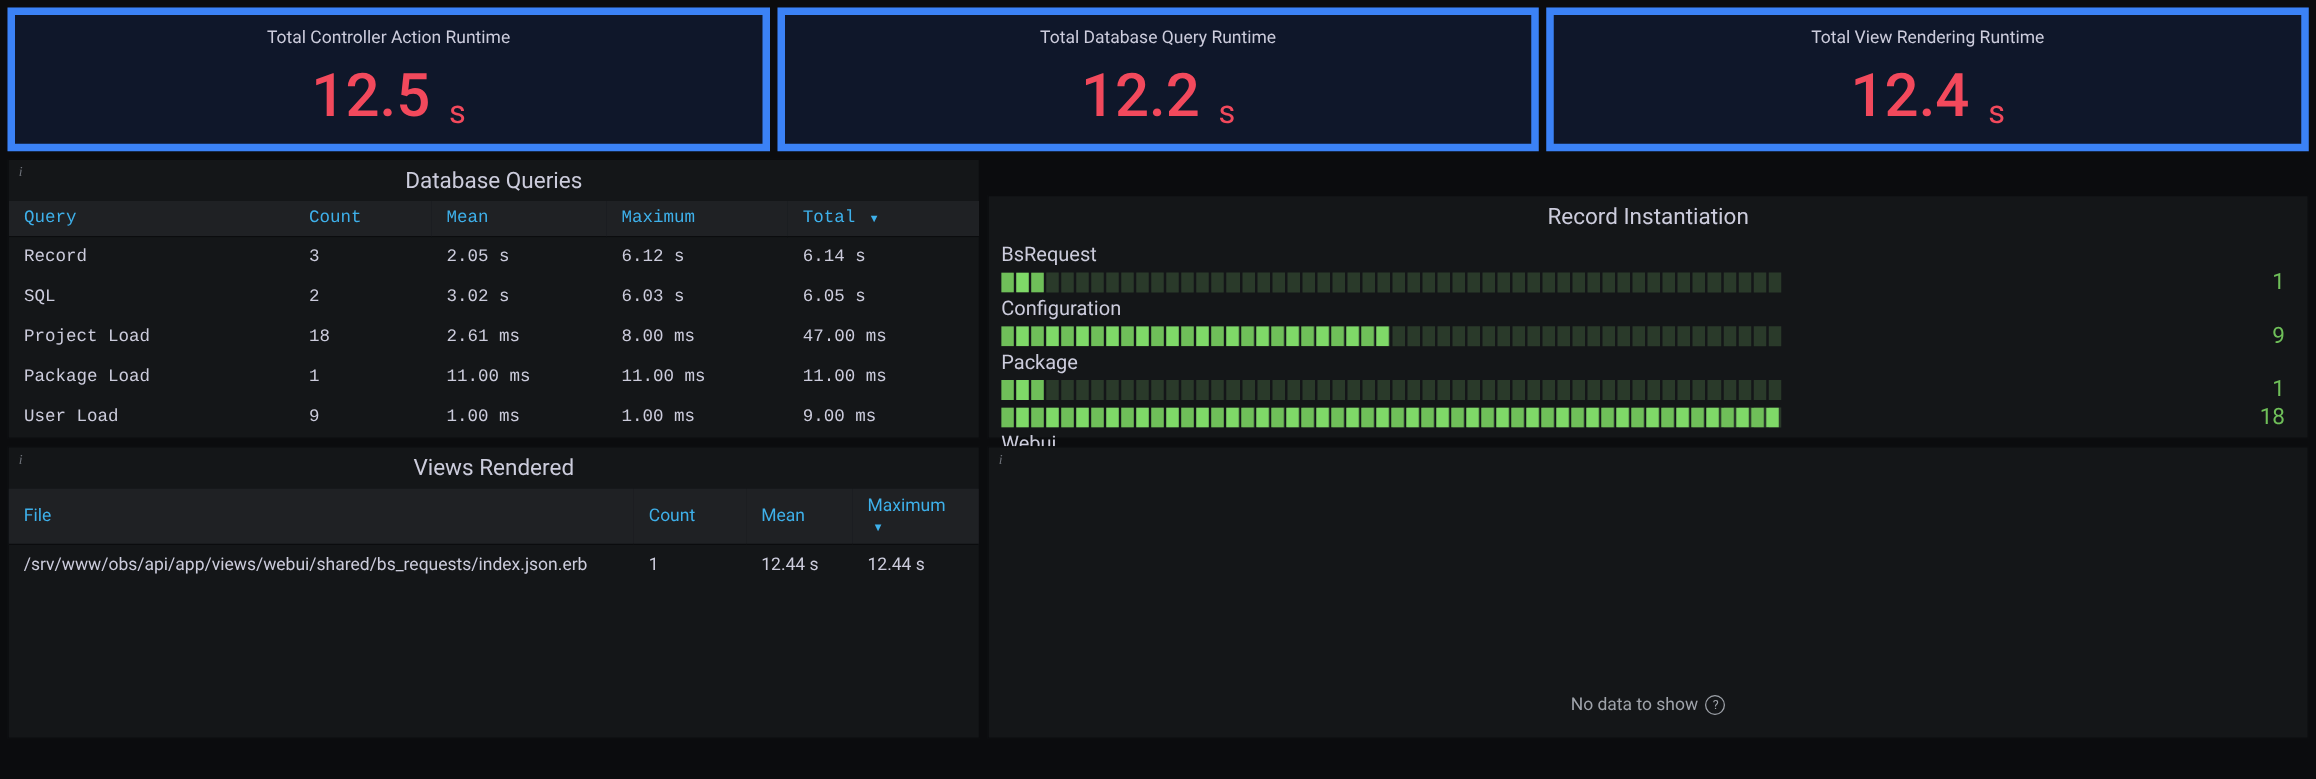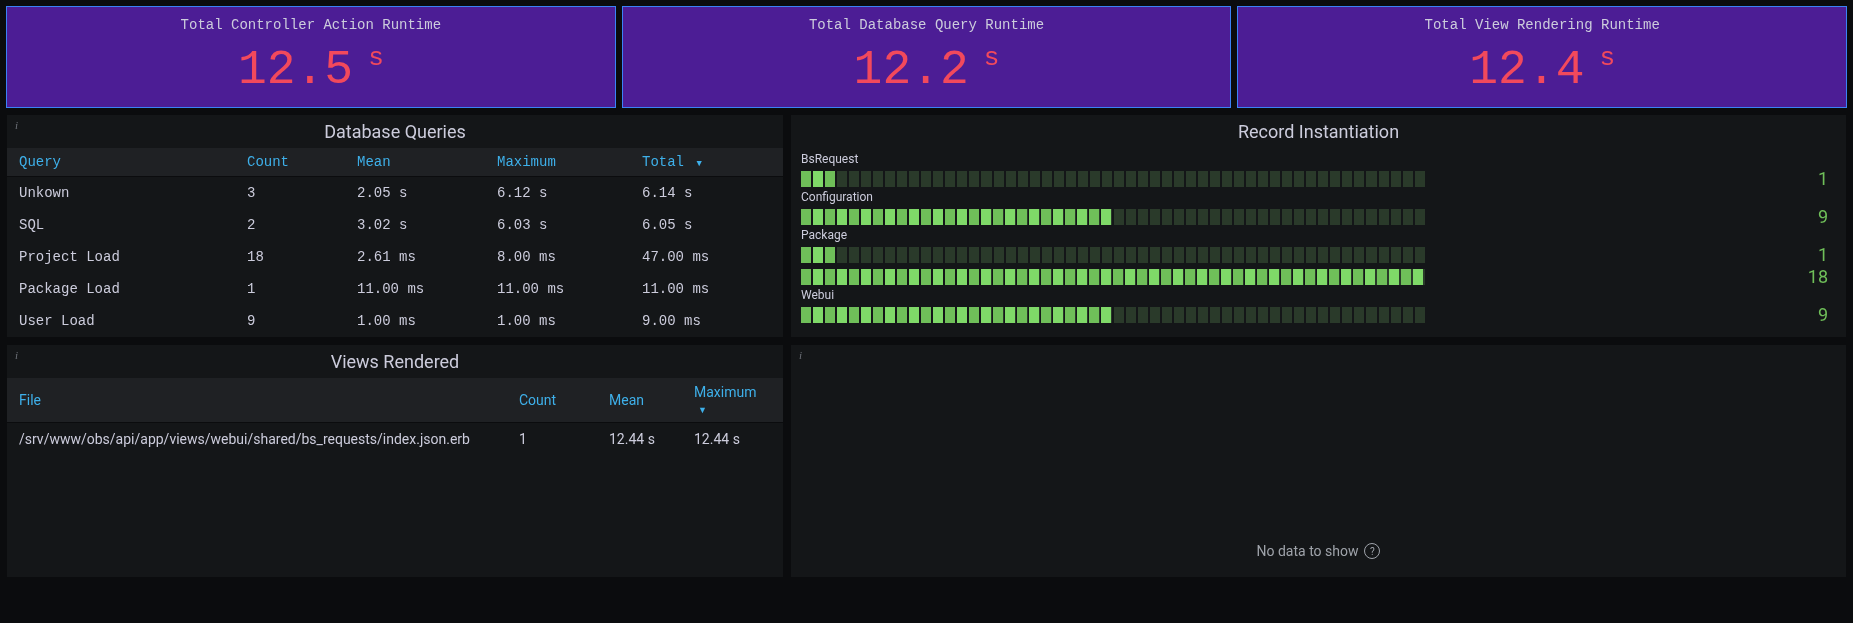--- a/index.html
+++ b/index.html
@@ -5,50 +5,50 @@
   * { box-sizing: border-box; margin: 0; padding: 0; }
   html, body { width: 1853px; height: 623px; background: #0b0c0e; font-family: "Roboto", "Helvetica Neue", Arial, sans-serif; color: #ccccdc; overflow: hidden; }
   .page { padding: 6px; }
 
   
   .title-row { background: #141618; border: 1px solid #0b0c0e; padding: 14px 18px 22px 18px; margin-bottom: 6px; }
   .title-row h1 { font-size: 22px; font-weight: 400; color: #d8d9da; }
 
   
   .stat-row { display: flex; gap: 6px; margin-bottom: 6px; }
-  .stat { flex: 1 1 0; background: #4c1d95; border: 1px solid #3b82f6; padding: 10px 0 10px 0; position: relative; font-family: Liberation Mono, monospace; }
+  .stat { flex: 1 1 0; background: #0f172a; border: 6px solid #3b82f6; padding: 10px 0 10px 0; position: relative; }
   .stat-title { text-align: center; font-size: 14px; color: #ccccdc; margin-bottom: 10px; }
-  .stat-value { text-align: center; color: #f2495c; font-size: 48px; font-weight: 500; display: flex; align-items: flex-start; justify-content: center; gap: 15px; }
+  .stat-value { text-align: center; color: #f2495c; font-size: 48px; font-weight: 500; display: flex; align-items: flex-end; justify-content: center; gap: 15px; }
   .stat-unit { font-size: 26px; font-weight: 400; }
 
   
   .mid-row { display: flex; gap: 6px; margin-bottom: 6px; height: 224px; }
   .panel { background: #141618; border: 1px solid #0b0c0e; position: relative; display: flex; flex-direction: column; }
   .panel-title { text-align: center; font-size: 18px; color: #ccccdc; padding: 6px 0; }
   .info-i { position: absolute; top: 4px; left: 8px; font-family: Georgia, serif; font-style: italic; font-size: 11px; color: #6e7279; cursor: pointer; }
   .mid-left { width: 778px; }
-  .mid-right { flex: 1; }
+  .mid-right { flex: 1; margin-top: 29px; }
 
   
   .tbl { width: 100%; border-collapse: collapse; font-size: 14px; }
   .tbl thead th { text-align: left; font-weight: 400; color: #3eb0ea; padding: 6px 12px; background: #1f2124; border-bottom: 1px solid #0b0c0e; cursor: pointer; }
   .tbl tbody td { padding: 8px 12px; color: #ccccdc; }
   .tbl tbody tr { border-bottom: 0px solid #202226; }
   .sort-caret { font-size: 9px; color: #3eb0ea; margin-left: 4px; }
 
   .db-wrap { flex: 1; overflow: hidden; position: relative; }
   .db-scroll { position: absolute; inset: 0; overflow-y: auto; font-family: Liberation Mono, monospace; }
   .db-scroll::-webkit-scrollbar { width: 10px; }
   .db-scroll::-webkit-scrollbar-track { background: #141618; }
   .db-scroll::-webkit-scrollbar-thumb { background: #e8e8e8; }
 
   
   .rec-wrap { padding: 4px 18px 4px 10px; display: flex; flex-direction: column; gap: 1px; flex:1; }
   .rec-row { }
-  .rec-label { font-size: 12px; color: #ccccdc; margin-bottom: 2px; }
+  .rec-label { font-size: 16px; color: #ccccdc; margin-bottom: 2px; }
   .rec-bar-line { display: flex; align-items: center; gap: 10px; }
   .rec-track { position: relative; flex: 0 0 624px; height: 16px; background: transparent; }
   .rec-segs { position: absolute; inset: 0; display: flex; gap: 2px; }
   .seg { flex: 1; background: #2a3a2a; }
   .rec-fill { position: absolute; top:0; bottom:0; left:0; display: flex; gap: 2px; overflow:hidden; }
   .seg-on { flex: 0 0 auto; width: 10px; background: #6fbf59; }
   .seg-on.bright { background: #7fd968; }
   .rec-value { margin-left: auto; font-size: 18px; color: #6fbf59; min-width: 40px; text-align: right; }
 
   
@@ -109,21 +109,21 @@
                 <th class="db-c3">Mean</th>
                 <th class="db-c4">Maximum</th>
                 <th class="db-c5">
                   <span>Total</span>
                   <span class="sort-caret">▼</span>
                 </th>
               </tr>
             </thead>
             <tbody id="db-rows">
                 <tr>
-                  <td>Unkown</td>
+                  <td>Record</td>
                   <td>3</td>
                   <td>2.05 s</td>
                   <td>6.12 s</td>
                   <td>6.14 s</td>
                 </tr>
                 <tr>
                   <td>SQL</td>
                   <td>2</td>
                   <td>3.02 s</td>
                   <td>6.03 s</td>

